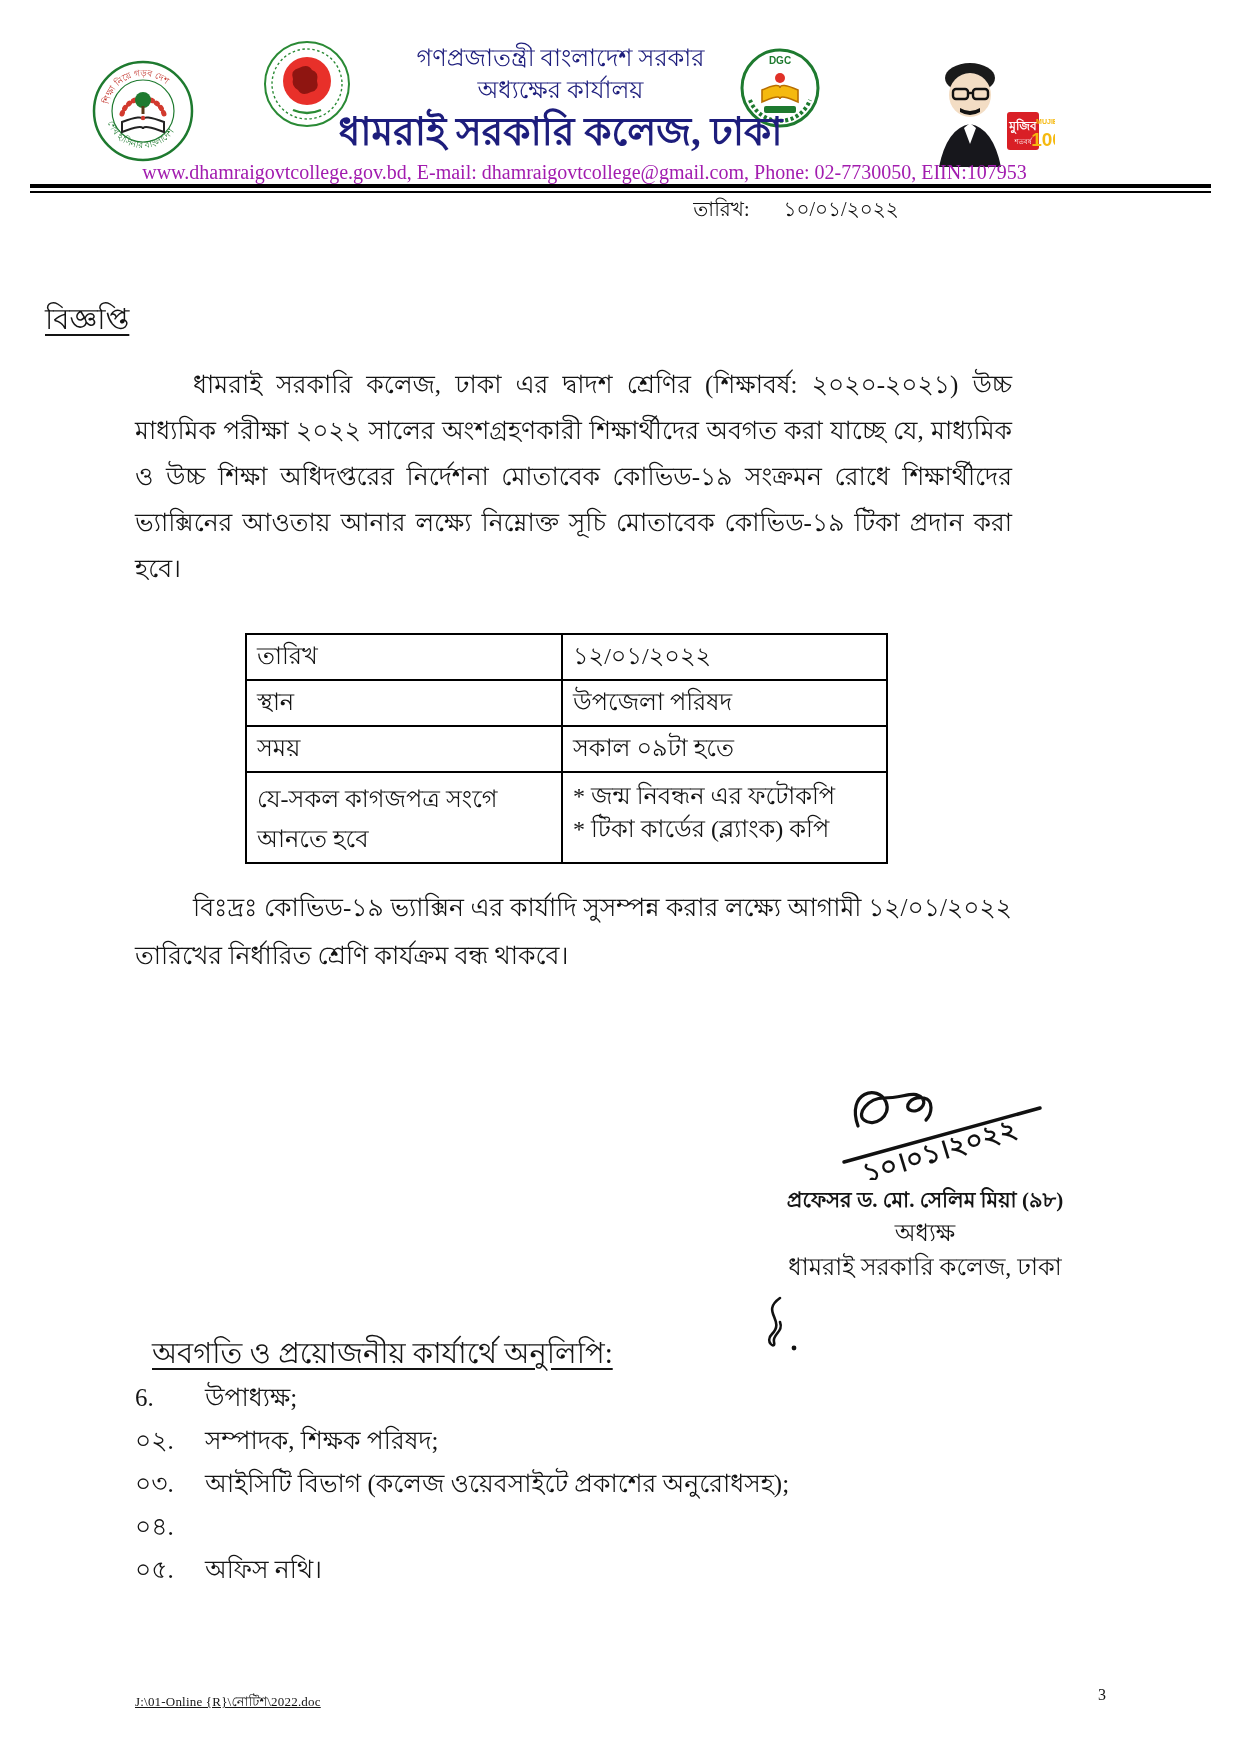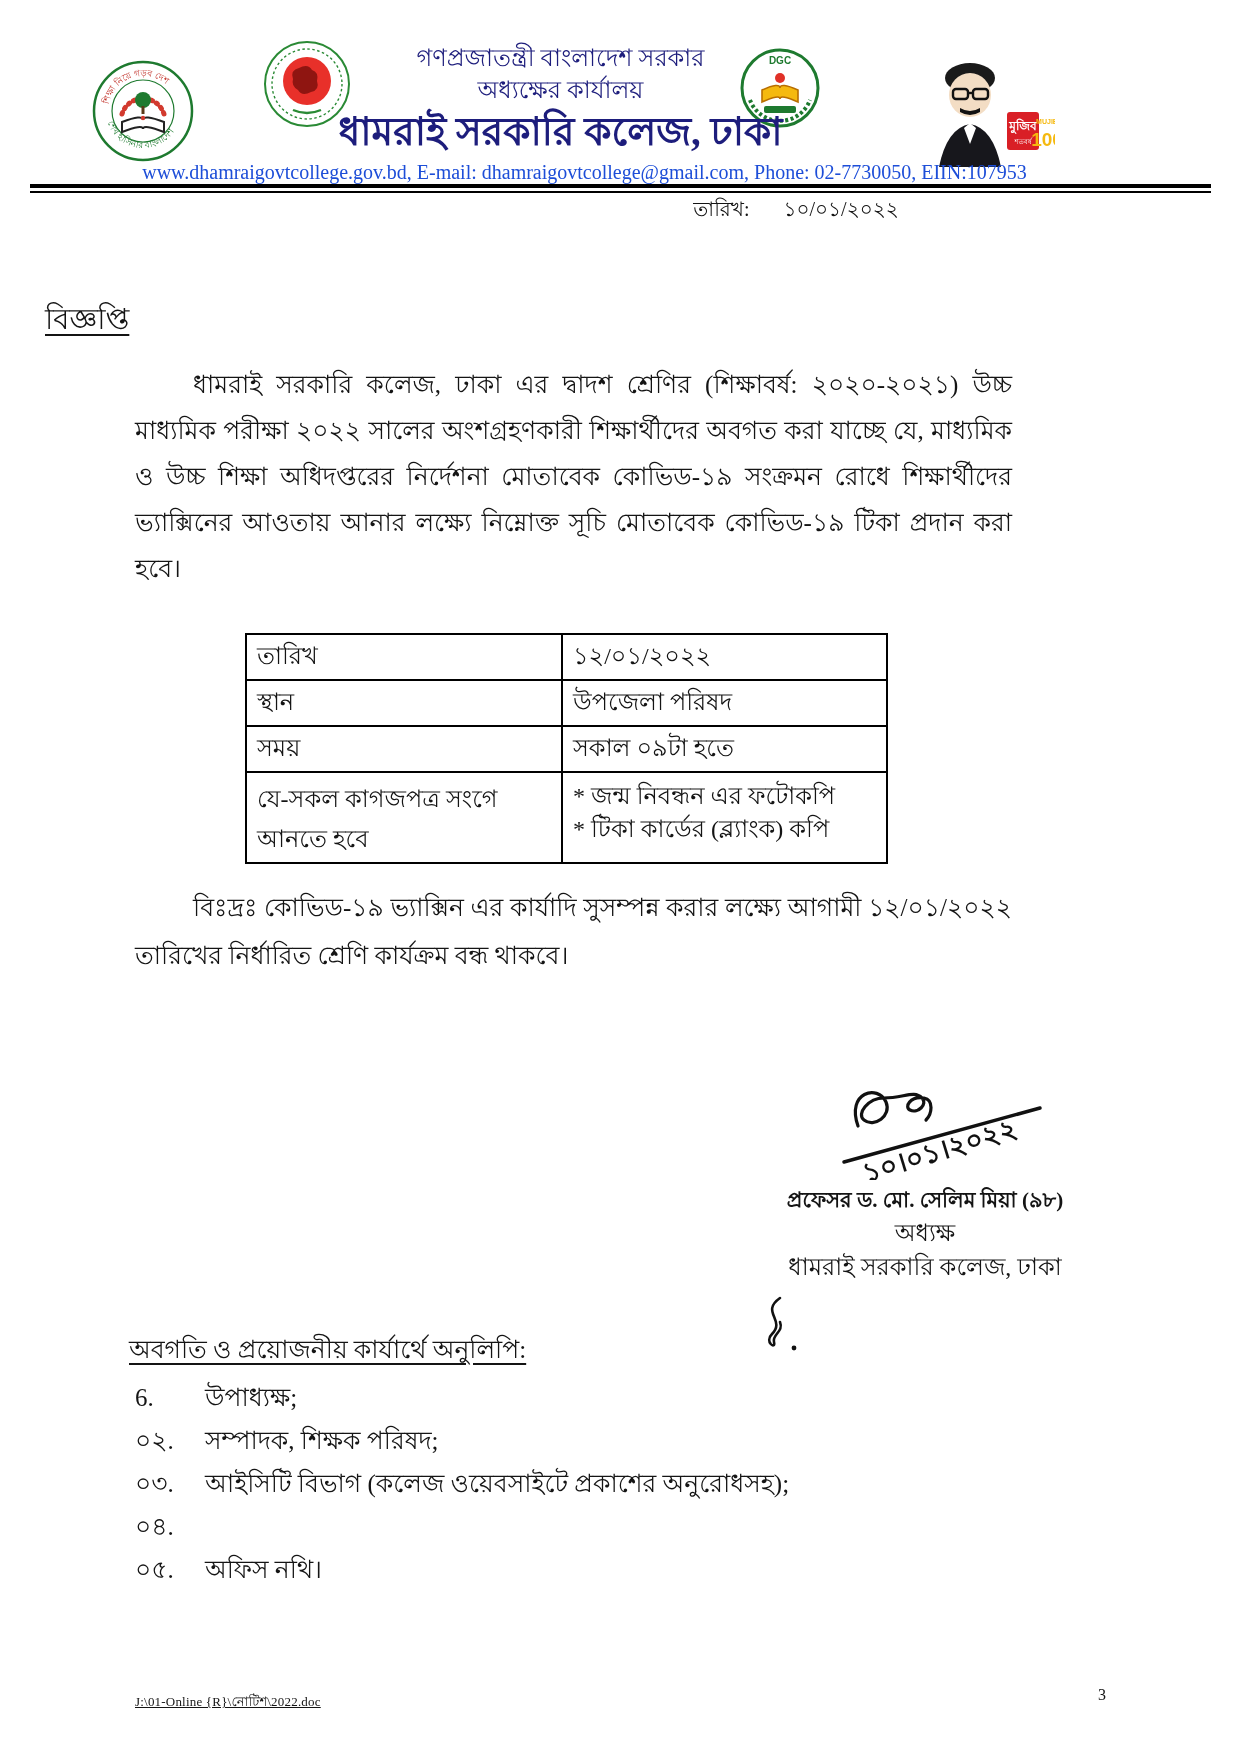--- a/index.html
+++ b/index.html
@@ -11,21 +11,21 @@
     color:#141414;
     overflow:hidden;
   }
   .abs{position:absolute;}
 
   
   .hdr-text{left:0;top:42px;width:1121px;text-align:center;color:#1d1d7c;}
   .hdr-line1{font-size:24px;line-height:32px;}
   .hdr-line2{font-size:24px;line-height:32px;}
   .hdr-college{font-size:39px;line-height:48px;font-weight:700;margin-top:2px;}
-  .hdr-contact{font-size:20px;line-height:24px;margin-top:4px;color:#1d4ed8;padding-left:48px;}
+  .hdr-contact{font-size:20px;line-height:24px;margin-top:4px;color:#a21caf;padding-left:48px;}
   .rule-double{left:30px;top:184px;width:1181px;height:3px;border-top:4px solid #000;border-bottom:2px solid #000;}
 
   .date-line{left:600px;top:194px;width:392px;text-align:center;font-size:20px;}
   .date-line .lbl{margin-right:34px;}
 
   .notice-title{left:45px;top:296px;width:1100px;text-align:left;font-size:29px;}
   .notice-title span{text-decoration:underline;text-underline-offset:5px;}
 
   .body-par{left:135px;top:362px;width:877px;font-size:25px;line-height:46px;text-align:justify;text-indent:58px;}
   .ps-par{left:135px;top:884px;width:877px;font-size:25px;line-height:48px;text-align:justify;text-indent:58px;}
@@ -43,21 +43,21 @@
 
   
   .sig-art{left:718px;top:1068px;}
   .sig-block{left:725px;top:1184px;width:400px;text-align:center;}
   .sig-name{font-size:21px;font-weight:700;line-height:32px;}
   .sig-desg{font-size:24px;line-height:34px;}
   .sig-inst{font-size:24px;line-height:34px;}
   .paraph-art{left:746px;top:1292px;}
 
   
-  .dist-head{left:129px;top:1330px;font-size:25px;}
+  .dist-head{left:152px;top:1330px;font-size:29px;}
   .dist-head span{text-decoration:underline;text-underline-offset:5px;}
   .dist-list{left:135px;top:1376px;width:760px;font-size:25px;}
   .dist-item{display:flex;line-height:43px;}
   .dist-no{width:70px;flex:0 0 70px;}
 
   
   .foot-path{left:135px;top:1692px;font-size:13px;letter-spacing:0.2px;text-decoration:underline;}
   .foot-page{left:1098px;top:1686px;font-size:16px;}
 
   svg text{font-family:"Liberation Sans","DejaVu Sans",sans-serif;}

